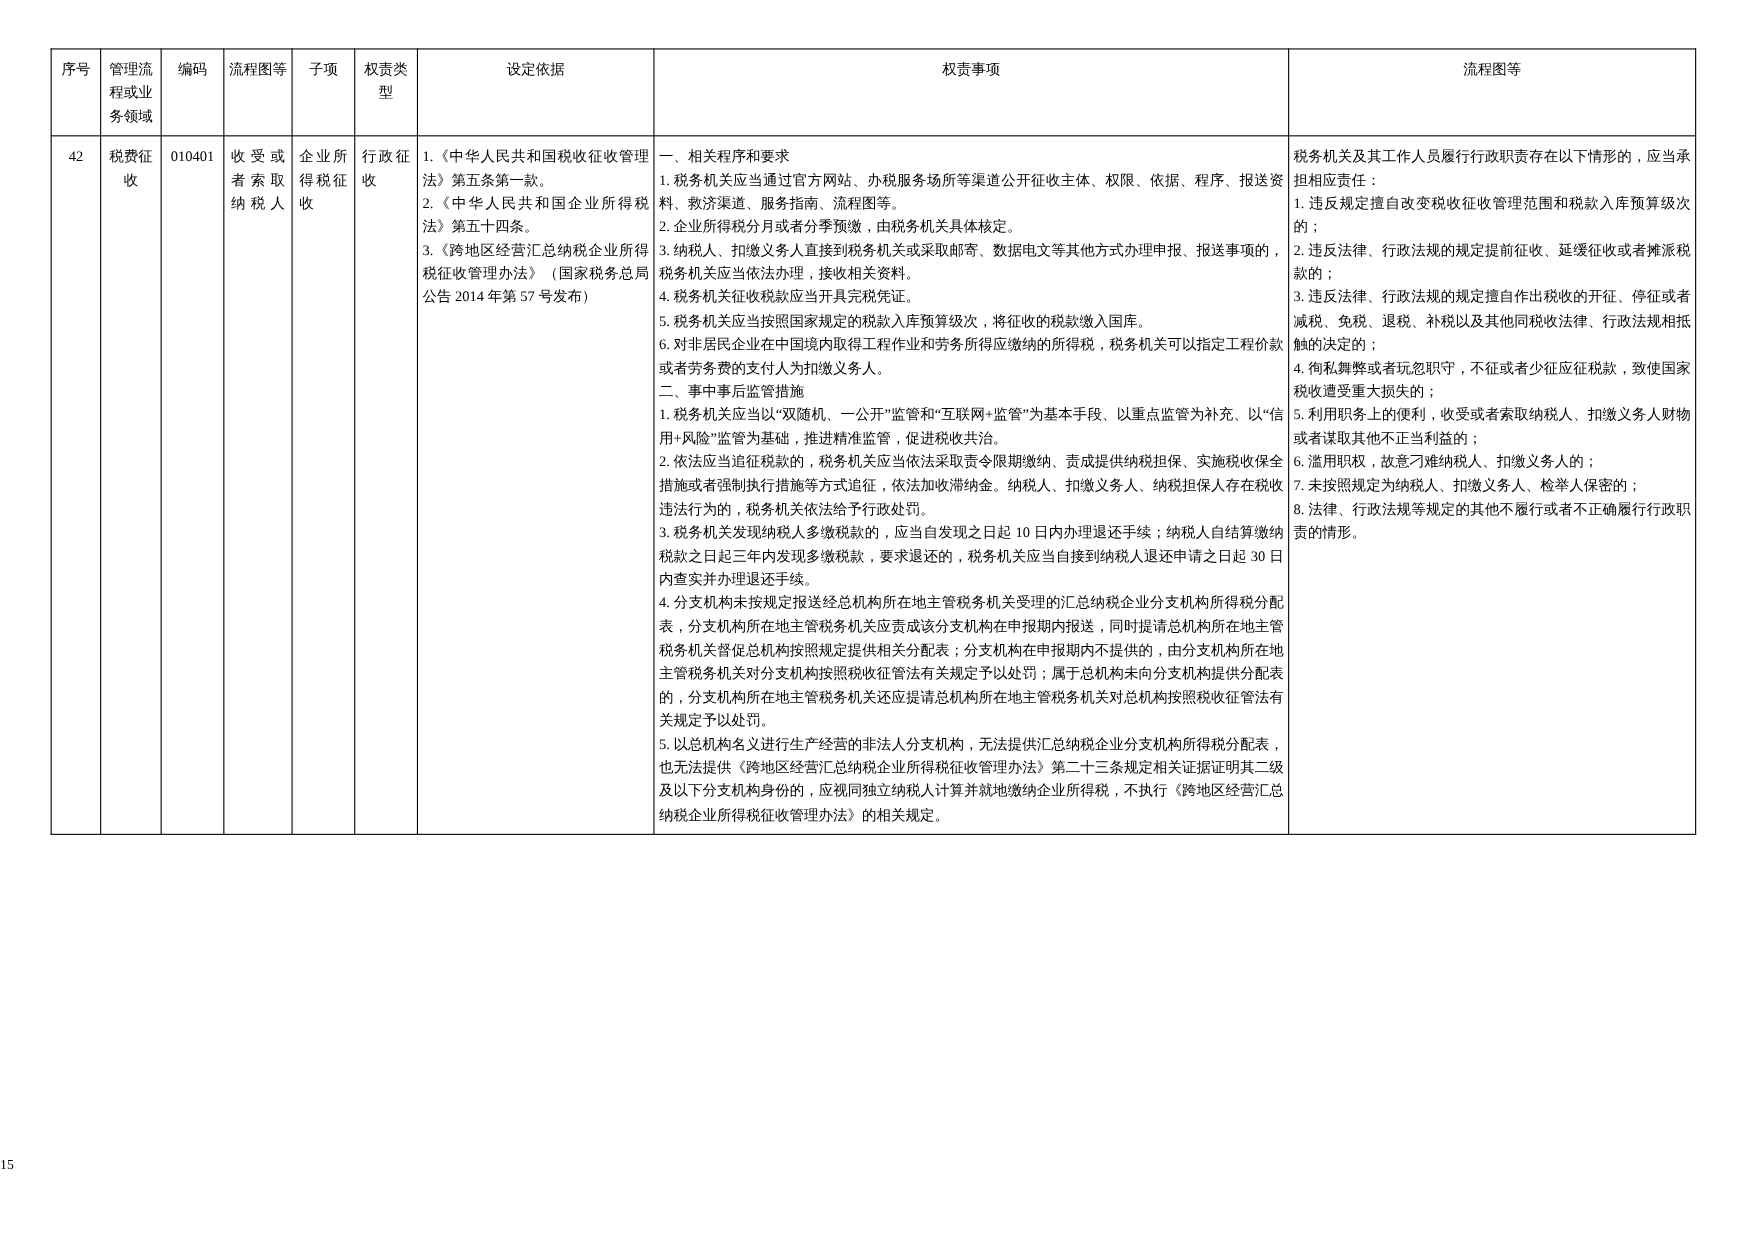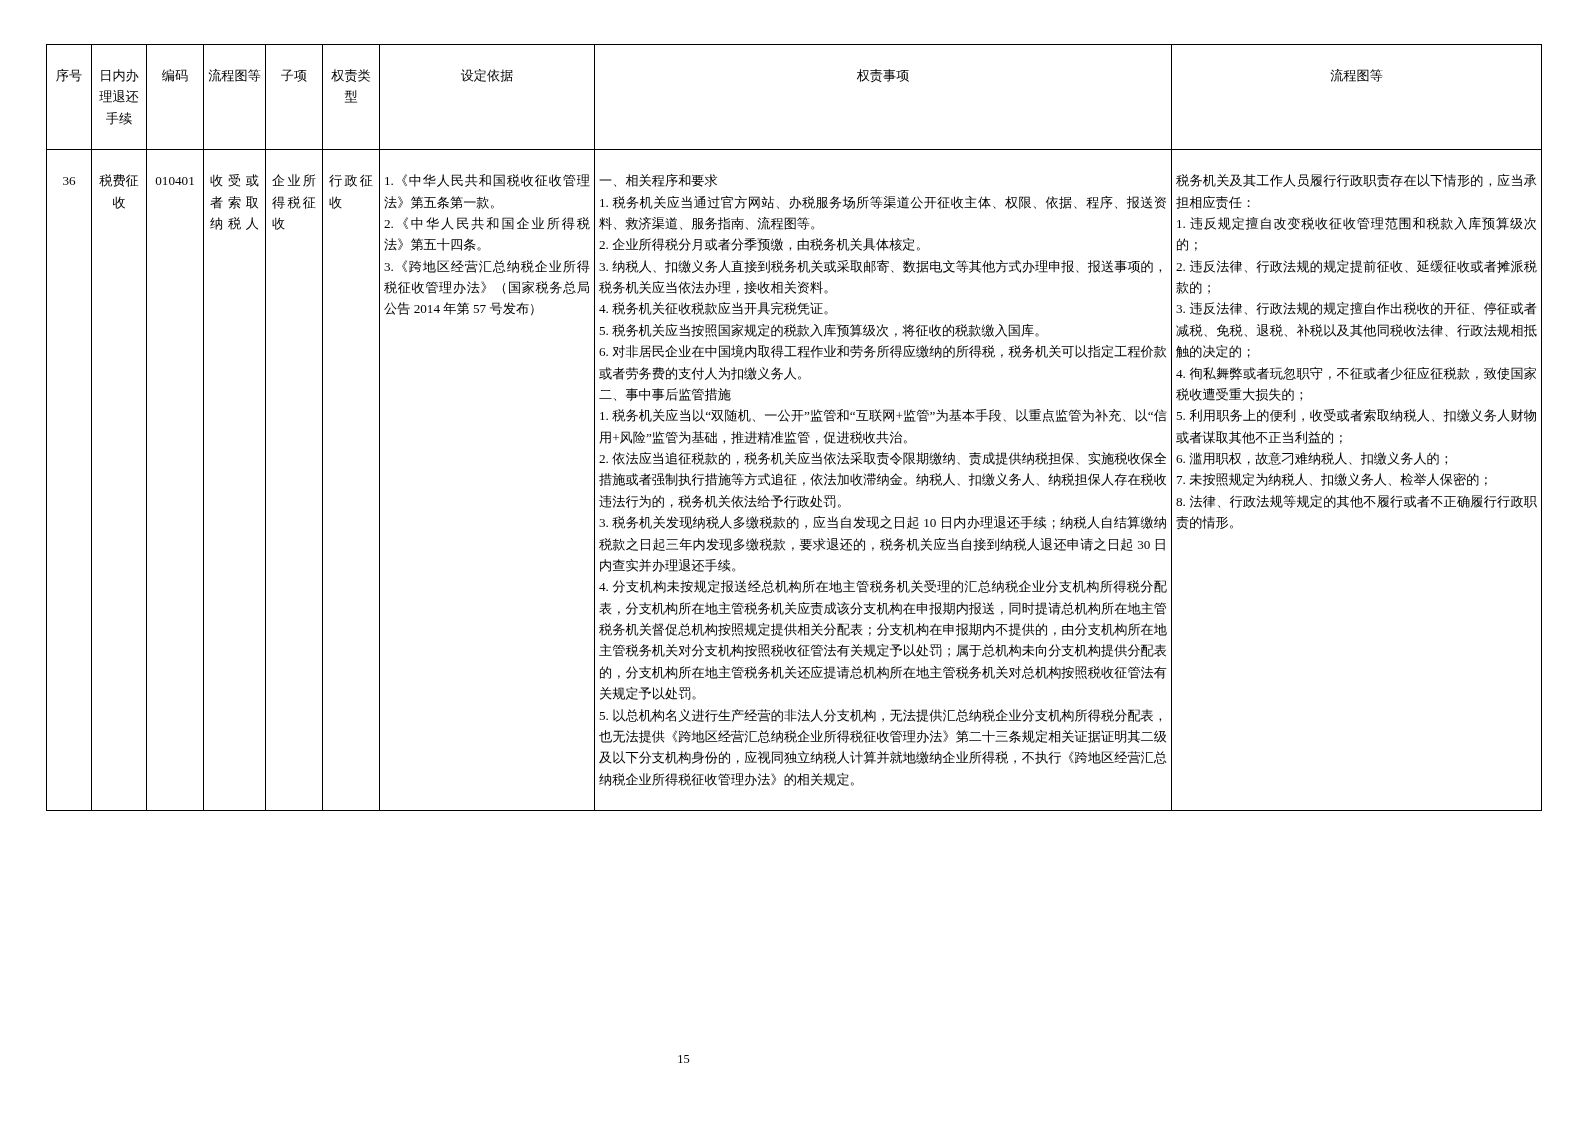--- a/index.html
+++ b/index.html
@@ -27,21 +27,21 @@
     left: 46px;
     top: 44px;
     width: 1495px;
     border-collapse: collapse;
     table-layout: fixed;
   }
   table.doc-table th,
   table.doc-table td {
     border: 1px solid #000000;
     vertical-align: top;
-    padding: 20px 4px;
+    padding: 7px 4px;
     font-size: 13.2px;
     line-height: 1.62;
   }
   thead th {
     text-align: center;
     vertical-align: middle;
     font-weight: normal;
     padding: 6px 3px;
     font-size: 13.5px;
     line-height: 1.45;
@@ -82,21 +82,20 @@
     vertical-align: middle;
   }
   .hdr-narrow {
     line-height: 1.42;
   }
   .page-number {
     position: absolute;
     left: 0;
     top: 1052px;
     width: 1367px;
-    text-align: center;
     font-size: 12.5px;
     font-family: "Liberation Serif", serif;
   }
   .nowrapline { white-space: pre-wrap; }
 </style>
 </head>
 <body>
 
 <div class="page">
 
@@ -108,33 +107,33 @@
         <col class="c-item">
       <col class="c-sub">
         <col class="c-type">
         <col class="c-basis">
         <col class="c-method">
         <col class="c-account">
     </colgroup>
     <thead>
       <tr>
         <th class="hdr-narrow">序号</th>
-        <th class="hdr-narrow">日内办理退还手续</th>
+        <th class="hdr-narrow">管理流程或业务领域</th>
         <th>编码</th>
         <th class="hdr-narrow">流程图等</th>
         <th>子项</th>
         <th class="hdr-narrow">权责类型</th>
         <th>设定依据</th>
         <th>权责事项</th>
         <th>流程图等</th>
       </tr>
     </thead>
     <tbody>
       <tr>
-        <td class="center-mid">36</td>
+        <td class="center-mid">42</td>
         <td class="vert-cell">税费征收</td>
         <td class="center-mid">010401</td>
         <td class="vert-cell spread">收受或者索取纳税人</td>
         <td class="vert-cell spread">企业所得税征收</td>
         <td class="vert-cell spread">行政征收</td>
         <td class="body-cell nowrapline">1.《中华人民共和国税收征收管理法》第五条第一款。
 2.《中华人民共和国企业所得税法》第五十四条。
 3.《跨地区经营汇总纳税企业所得税征收管理办法》（国家税务总局公告 2014 年第 57 号发布）</td>
         <td class="body-cell top nowrapline">一、相关程序和要求
 1. 税务机关应当通过官方网站、办税服务场所等渠道公开征收主体、权限、依据、程序、报送资料、救济渠道、服务指南、流程图等。

